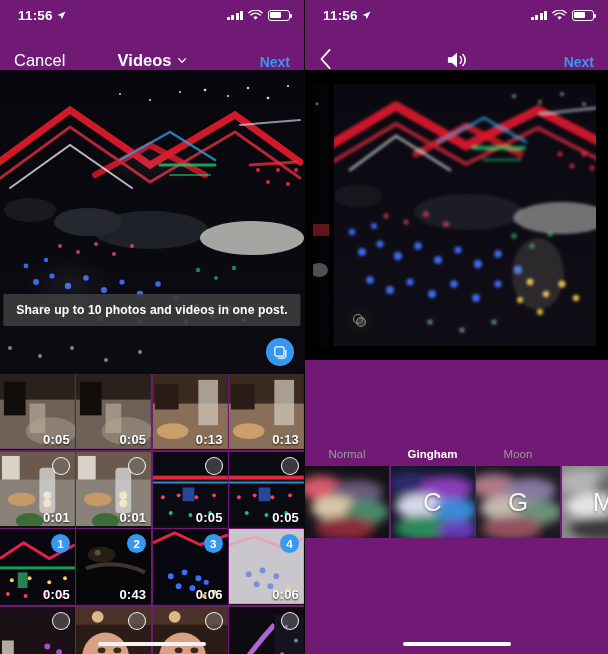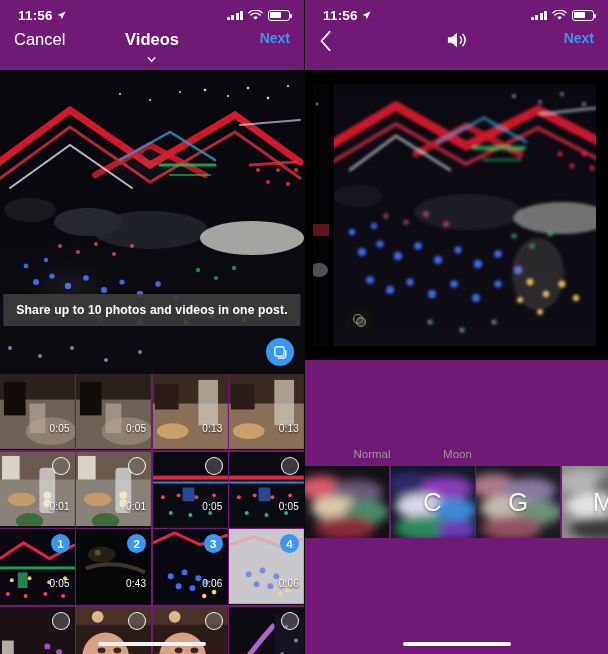--- a/index.html
+++ b/index.html
@@ -27,27 +27,27 @@
   .bars i:nth-child(1){height:3.5px;opacity:.95}
   .bars i:nth-child(2){height:5.5px}
   .bars i:nth-child(3){height:7.5px}
   .bars i:nth-child(4){height:9.5px}
   .batt { width:22px; height:11px; border:1.3px solid #fff; border-radius:3px; position:relative; display:flex; align-items:center; padding:1.3px; }
   .batt::after { content:""; position:absolute; right:-3.2px; top:3px; width:1.8px; height:4px; background:#fff; border-radius:0 1px 1px 0; }
   .batt i { display:block; height:100%; width:62%; background:#fff; border-radius:1px; }
 
   
   .navbar {
-    height:40px; display:flex; align-items:flex-start; justify-content:space-between;
+    height:40px; display:flex; align-items:flex-end; justify-content:space-between;
     padding:0 14px; position:relative; z-index:30;
   }
   .nav-btn { color:#fff; font-size:16.5px; background:none; border:none; font-family:inherit; cursor:pointer; }
   .nav-next { color:#3897f0; font-size:14px; font-weight:bold; background:none; border:none; font-family:inherit; cursor:pointer; }
   .nav-title { display:flex; align-items:center; gap:6px; color:#fff; font-size:16.5px; font-weight:bold;
-    position:absolute; left:50%; transform:translateX(-50%); cursor:pointer;flex-direction:column; }
+    position:absolute; left:50%; transform:translateX(-50%); cursor:pointer; }
   .chev-d { width:9px; height:9px; }
   .back-chev { width:13px; height:22px; cursor:pointer; }
   .speaker-wrap { position:absolute; left:50%; transform:translateX(-50%); cursor:pointer; display:flex; }
 
   
   .hero { position:relative; width:304px; height:304px; overflow:hidden; background:#05060a; }
   .hero-canvas { position:absolute; inset:0; }
 
   .toast {
     position:absolute; left:50%; transform:translateX(-50%);
@@ -62,22 +62,22 @@
   }
 
   
   .grid {
     position:absolute; left:0; top:374px; width:304px;
     display:grid; grid-template-columns:repeat(4, 1fr); gap:1.5px;
   }
   .cell { position:relative; width:100%; height:76px; overflow:hidden; background:#111; }
   .cell-canvas { position:absolute; inset:0; }
   .dur {
-    position:absolute; right:5px; bottom:16px; color:#fff; font-size:10px;
-    font-weight:normal; text-shadow:0 1px 2px rgba(0,0,0,.85); letter-spacing:.2px;
+    position:absolute; right:5px; bottom:3px; color:#fff; font-size:13px;
+    font-weight:bold; text-shadow:0 1px 2px rgba(0,0,0,.85); letter-spacing:.2px;
   }
   .sel-circle {
     position:absolute; right:5px; top:5px; width:18px; height:18px; border-radius:50%;
     border:1.6px solid rgba(255,255,255,.95); background:rgba(120,120,120,.45); cursor:pointer;
   }
   .sel-num {
     position:absolute; right:5px; top:5px; width:19px; height:19px; border-radius:50%;
     background:#3897f0; color:#fff; font-size:11.5px; font-weight:bold;
     display:flex; align-items:center; justify-content:center; cursor:pointer;
   }
@@ -86,21 +86,21 @@
   .preview-stage { position:relative; width:304px; height:290px; background:#000; }
   .preview-strip { position:absolute; left:8px; top:14px; width:16px; height:262px; overflow:hidden; opacity:.55; }
   .preview-img { position:absolute; left:29px; top:14px; width:262px; height:262px; overflow:hidden; background:#05060a; }
   .filter-badge {
     position:absolute; left:12px; bottom:12px; width:27px; height:27px; border-radius:50%;
     background:rgba(18,18,18,.88); display:flex; align-items:center; justify-content:center; cursor:pointer;
   }
 
   
   .filters { position:absolute; left:0; top:440px; width:304px; }
-  .filter-names { display:flex;margin-left:25px; }
+  .filter-names { display:flex; }
   .filter-name {
     flex:0 0 84px; margin-right:1.5px; text-align:center; color:#9a9a9a;
     font-size:11.5px; padding:8px 0 6px; cursor:pointer;
   }
   .filter-name.active { color:#fff; font-weight:bold; }
   .filter-thumbs { display:flex; }
   .filter-thumb {
     flex:0 0 84px; margin-right:1.5px; height:72px; position:relative;
     overflow:hidden; cursor:pointer; background:#111;
   }
@@ -664,20 +664,21 @@
             <circle cx="8.2" cy="8.2" r="5.2" stroke="#8a8a8a" stroke-width="1.3" fill="none"></circle>
             <circle cx="11.8" cy="11.8" r="5.2" stroke="#8a8a8a" stroke-width="1.3" fill="#6a6a6a" fill-opacity=".45"></circle>
           </svg>
         </div>
       </div>
     </div>
 
     <div class="filters">
       <div class="filter-names">
         <div class="filter-name">Normal</div>
+        <div class="filter-name active">Gingham</div>
         <div class="filter-name">Moon</div>
       </div>
       <div class="filter-thumbs">
         <div class="filter-thumb">
           <svg class="thumb-canvas" viewBox="0 0 84 72" preserveAspectRatio="none">
             <defs>
                 <filter id="b1">
                   <feGaussianBlur stdDeviation="5"></feGaussianBlur>
                 </filter>
               </defs>

